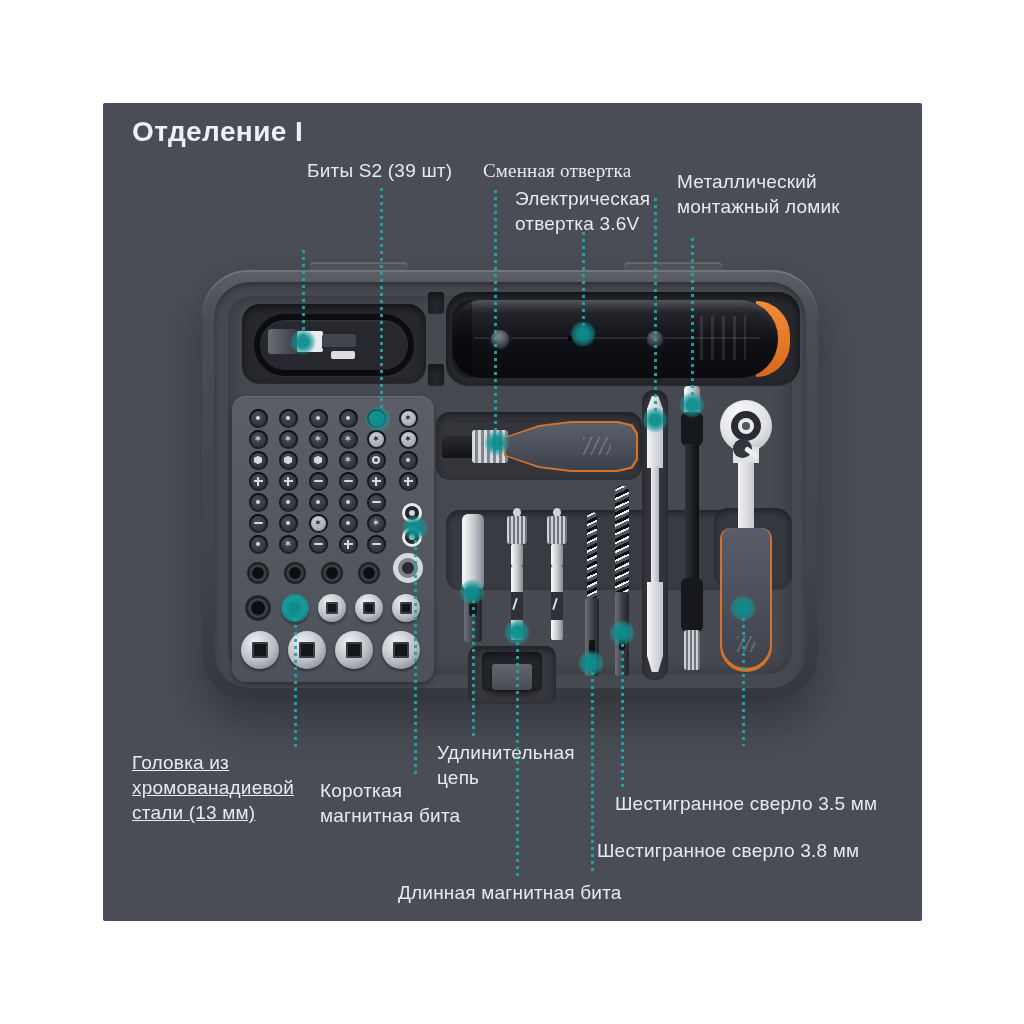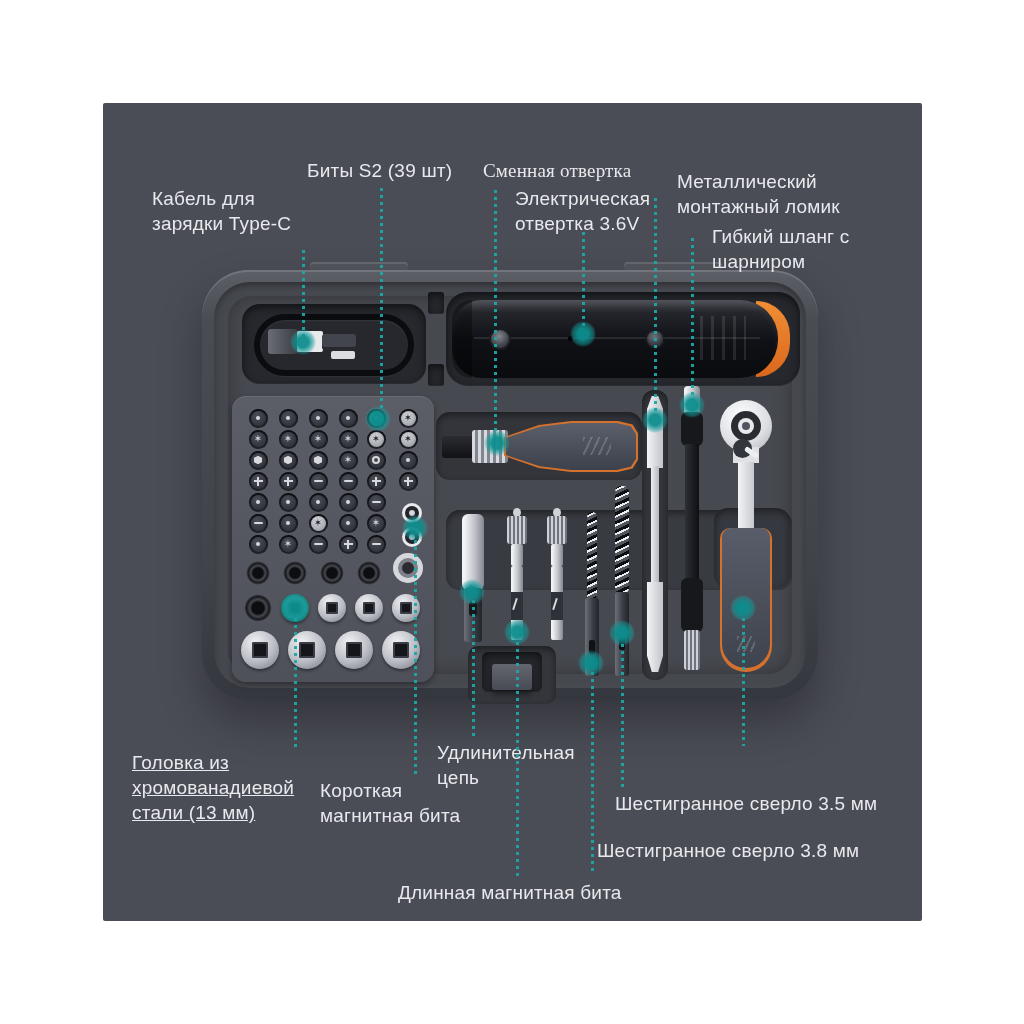--- a/index.html
+++ b/index.html
@@ -386,30 +386,27 @@
   <div class="abs tdot" style="left:642px;top:407px;"></div>
   <div class="abs tdot" style="left:679px;top:392px;"></div>
   <div class="abs tdot" style="left:282px;top:595px;"></div>
   <div class="abs tdot" style="left:402px;top:515px;"></div>
   <div class="abs tdot" style="left:459px;top:579px;"></div>
   <div class="abs tdot" style="left:504px;top:619px;"></div>
   <div class="abs tdot" style="left:578px;top:650px;"></div>
   <div class="abs tdot" style="left:609px;top:620px;"></div>
   <div class="abs tdot" style="left:730px;top:595px;"></div>
 
+  <div class="abs title">Отделение I</div>
   <div class="abs lbl" style="left:307px;top:158px;">Биты S2 (39 шт)</div>
-  <div class="abs lbl" style="left:152px;top:186px;">Кабель для
-зарядки Type-C</div>
   <div class="abs lbl" style="left:483px;top:158px;font-family:Liberation Serif, serif;">Сменная отвертка</div>
   <div class="abs lbl" style="left:515px;top:186px;">Электрическая
 отвертка 3.6V</div>
   <div class="abs lbl" style="left:677px;top:169px;">Металлический
 монтажный ломик</div>
-  <div class="abs lbl" style="left:712px;top:224px;">Гибкий шланг с
-шарниром</div>
   <div class="abs lbl" style="left:132px;top:750px;text-decoration:underline;">Головка из
 хромованадиевой
 стали (13 мм)</div>
   <div class="abs lbl" style="left:320px;top:778px;">Короткая
 магнитная бита</div>
   <div class="abs lbl" style="left:437px;top:740px;">Удлинительная
 цепь</div>
   <div class="abs lbl" style="left:615px;top:791px;">Шестигранное сверло 3.5 мм</div>
   <div class="abs lbl" style="left:597px;top:838px;">Шестигранное сверло 3.8 мм</div>
   <div class="abs lbl" style="left:398px;top:880px;">Длинная магнитная бита</div>

